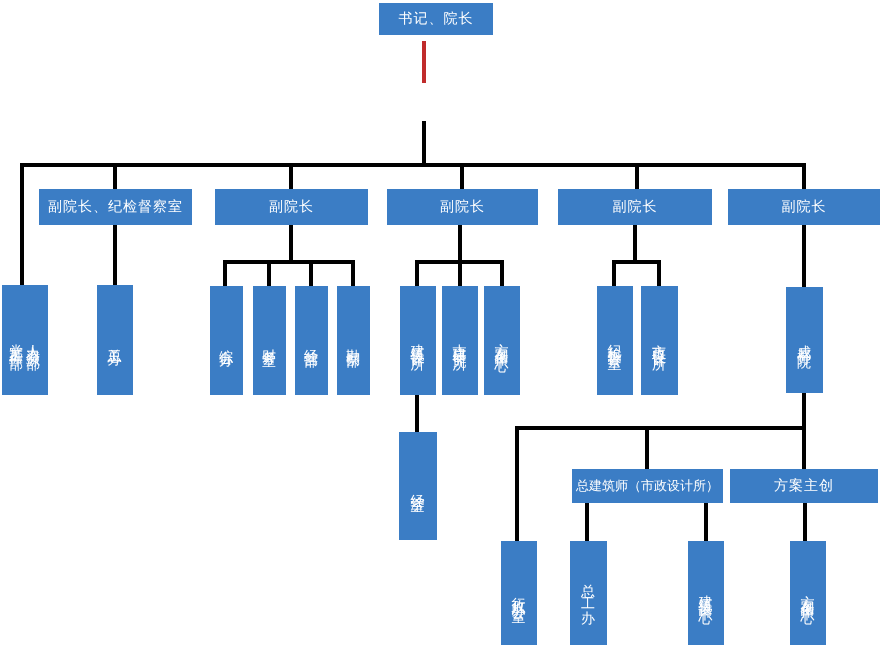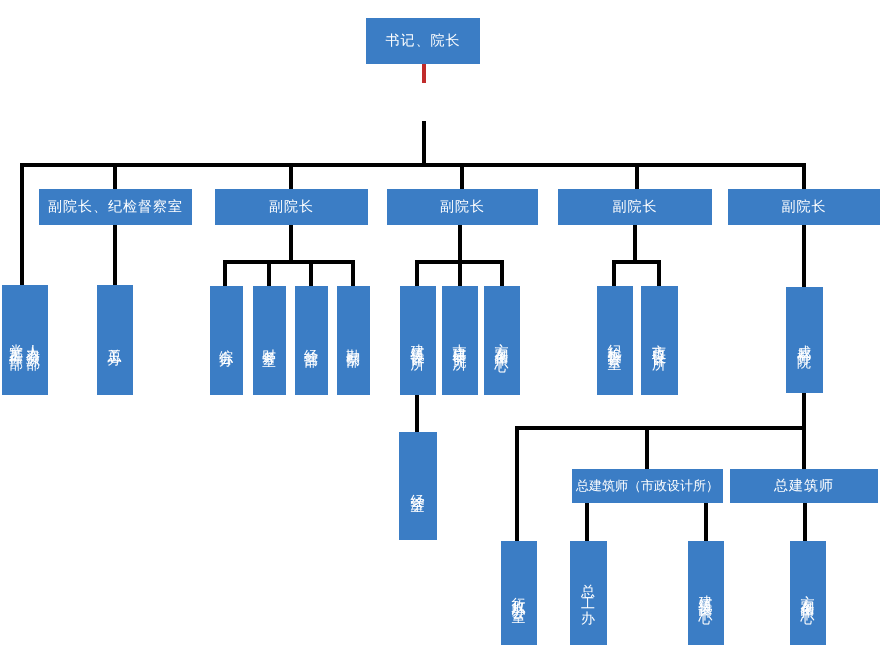--- a/index.html
+++ b/index.html
@@ -72,21 +72,21 @@
   <div class="edge" style="left:802px; top:391px; width:4px; height:39px;"></div>
   <div class="edge" style="left:515px; top:426px; width:291px; height:4px;"></div>
   <div class="edge" style="left:515px; top:426px; width:4px; height:117px;"></div>
   <div class="edge" style="left:645px; top:426px; width:4px; height:45px;"></div>
   <div class="edge" style="left:802px; top:426px; width:4px; height:45px;"></div>
   <div class="edge" style="left:415px; top:393px; width:4px; height:41px;"></div>
   <div class="edge" style="left:585px; top:501px; width:4px; height:42px;"></div>
   <div class="edge" style="left:704px; top:501px; width:4px; height:42px;"></div>
   <div class="edge" style="left:803px; top:501px; width:4px; height:42px;"></div>
 
-  <div class="node hnode" style="left:366px; top:3px; width:114px; height:46px;margin-top:15px;">书记、院长</div>
+  <div class="node hnode" style="left:379px; top:3px; width:114px; height:32px;">书记、院长</div>
 
   <div class="node hnode" style="left:39px; top:189px; width:153px; height:36px;">副院长、纪检督察室</div>
   <div class="node hnode" style="left:215px; top:189px; width:153px; height:36px;">副院长</div>
   <div class="node hnode" style="left:387px; top:189px; width:151px; height:36px;">副院长</div>
   <div class="node hnode" style="left:558px; top:189px; width:154px; height:36px;">副院长</div>
   <div class="node hnode" style="left:728px; top:189px; width:152px; height:36px;">副院长</div>
 
   <div class="node dual" style="left:2px; top:285px; width:46px; height:110px;">
     <span>党群工作部</span>
     <span>人力资源部</span>
@@ -127,21 +127,21 @@
 
   <div class="node vnode" style="left:786px; top:287px; width:37px; height:106px;">
     <span>成都分院</span>
   </div>
 
   <div class="node vnode tight" style="left:399px; top:432px; width:38px; height:108px;">
     <span>经济室</span>
   </div>
 
   <div class="node hnode small" style="left:572px; top:469px; width:151px; height:34px;">总建筑师（市政设计所）</div>
-  <div class="node hnode" style="left:730px; top:469px; width:148px; height:34px;">总建筑师</div>
+  <div class="node hnode" style="left:730px; top:469px; width:148px; height:34px;">方案主创</div>
 
   <div class="node vnode" style="left:501px; top:541px; width:36px; height:104px;">
     <span>行政办公室</span>
   </div>
   <div class="node vnode spread" style="left:570px; top:541px; width:37px; height:104px;">
     <span>总工办</span>
   </div>
   <div class="node vnode" style="left:688px; top:541px; width:36px; height:104px;">
     <span>建筑设计中心</span>
   </div>

